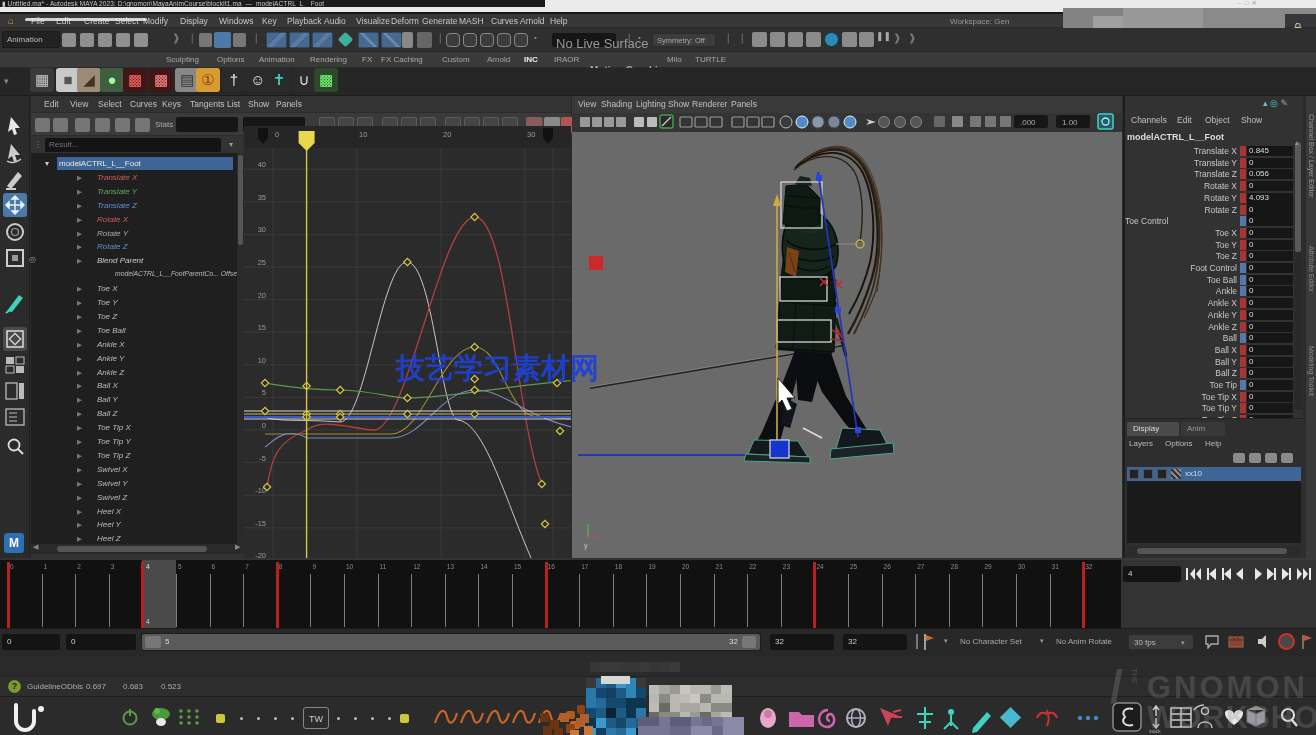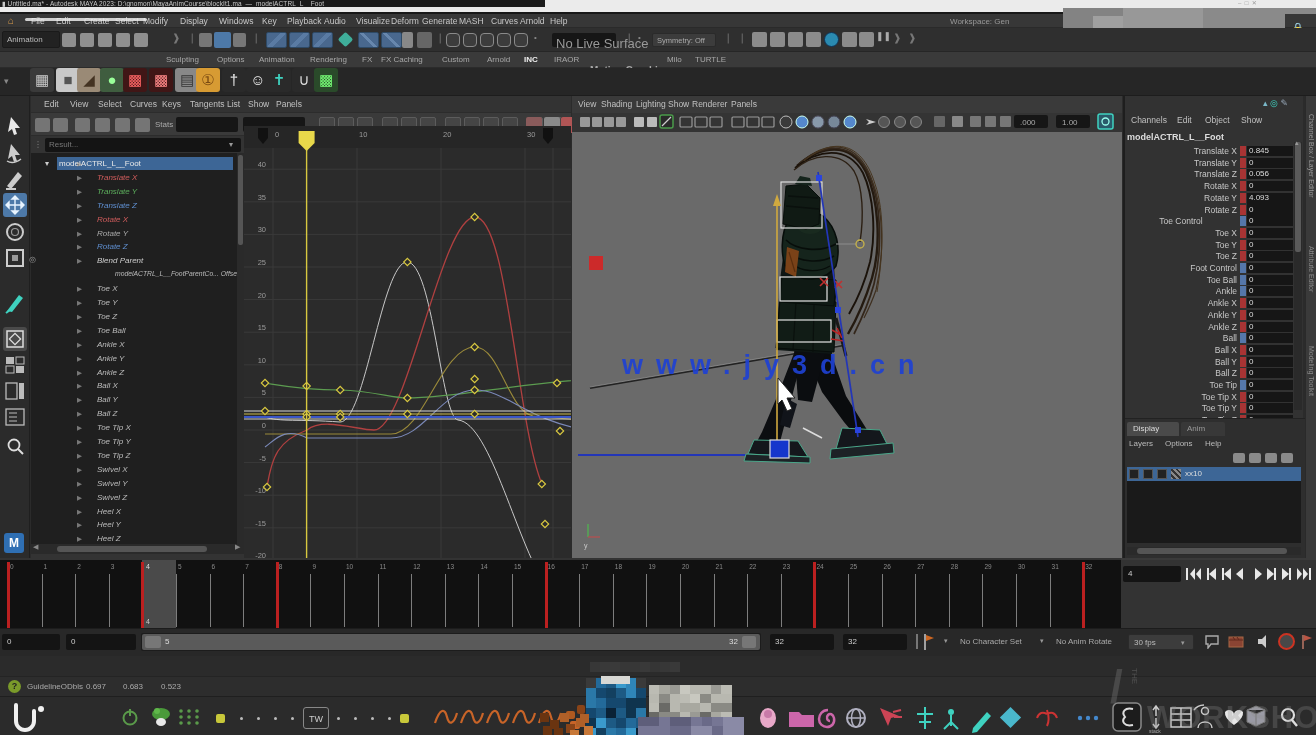--- a/index.html
+++ b/index.html
@@ -222,21 +222,21 @@
 <div class="a" style="left:578px;top:4px;width:16px;height:16px;background:#454545;border:1px solid #5c5c5c;border-radius:2px"></div>
 <div class="a" style="left:597px;top:4px;width:16px;height:16px;background:#454545;border:1px solid #5c5c5c;border-radius:2px"></div>
 <div class="a" style="left:622px;top:4px;width:16px;height:16px;background:#454545;border:1px solid #5c5c5c;border-radius:2px"></div>
 <div class="a" style="left:641px;top:4px;width:16px;height:16px;background:#454545;border:1px solid #5c5c5c;border-radius:2px"></div>
 <div class="a" style="left:495px;top:4px;width:16px;height:16px;background:#8a5b5b;border-radius:2px"></div>
 <div class="a" style="left:513px;top:4px;width:16px;height:16px;background:#8a8a8a;border-radius:2px"></div>
 <div class="a" style="left:530px;top:4px;width:16px;height:16px;background:#b05555;border-radius:2px"></div>
 </div>
 <div class="a" style="left:0;top:41px;width:213px;height:16px;background:#333">
         <div class="txt" style="left:3px;top:3px;font-size:8px;color:#888">⋮⋮</div>
-        <div class="a" style="left:14px;top:1px;width:196px;height:14px;background:#141414;border-radius:2px">
+        <div class="a" style="left:14px;top:1px;width:176px;height:14px;background:#141414;border-radius:2px">
           <div class="txt" style="left:4px;top:2px;font-size:8px;color:#777">Result...</div>
           <div class="txt" style="left:184px;top:2px;font-size:8px;color:#999">▾</div>
         </div>
       </div>
 <div class="a" style="left:0;top:57px;width:206px;height:391px;background:#1f1f1f">
 <div class="a" style="left:26px;top:4px;width:176px;height:13px;background:#3d6696"></div>
 <div class="txt" style="left:14px;top:6px;font-size:8px;color:#ccc">▾</div>
 <div class="txt" style="left:46px;top:7px;font-size:6.5px;color:#777">▶</div>
 <div class="txt" style="left:28px;top:6px;font-size:8px;font-style:normal;color:#e8e8e8">modelACTRL_L__Foot</div>
 <div class="txt" style="left:46px;top:20.9px;font-size:6.5px;color:#777">▶</div>
@@ -504,21 +504,21 @@
 <div class="txt" style="left:0;top:96.80000000000001px;width:112px;text-align:right;font-size:8.5px;color:#c8c8c8">Rotate Y</div>
 <div class="a" style="left:115px;top:96.80000000000001px;width:6px;height:10px;background:#a83434"></div>
 <div class="a" style="left:122px;top:96.80000000000001px;width:46px;height:26px;background:#161616">
         <div class="txt" style="left:2px;top:0px;font-size:8px;color:#ddd">4.093</div>
       </div>
 <div class="txt" style="left:0;top:108.50000000000001px;width:112px;text-align:right;font-size:8.5px;color:#c8c8c8">Rotate Z</div>
 <div class="a" style="left:115px;top:108.50000000000001px;width:6px;height:10px;background:#a83434"></div>
 <div class="a" style="left:122px;top:108.50000000000001px;width:46px;height:10px;background:#161616">
         <div class="txt" style="left:2px;top:0px;font-size:8px;color:#ddd">0</div>
       </div>
-<div class="txt" style="left:0;top:120.20000000000002px;width:112px;text-align:center;font-size:8.5px;color:#c8c8c8">Toe Control</div>
+<div class="txt" style="left:0;top:120.20000000000002px;width:112px;text-align:left;font-size:8.5px;color:#c8c8c8">Toe Control</div>
 <div class="a" style="left:115px;top:120.20000000000002px;width:6px;height:10px;background:#5577aa"></div>
 <div class="a" style="left:122px;top:120.20000000000002px;width:46px;height:10px;background:#161616">
         <div class="txt" style="left:2px;top:0px;font-size:8px;color:#ddd">0</div>
       </div>
 <div class="txt" style="left:0;top:131.9px;width:112px;text-align:right;font-size:8.5px;color:#c8c8c8">Toe X</div>
 <div class="a" style="left:115px;top:131.9px;width:6px;height:10px;background:#a83434"></div>
 <div class="a" style="left:122px;top:131.9px;width:46px;height:10px;background:#161616">
         <div class="txt" style="left:2px;top:0px;font-size:8px;color:#ddd">0</div>
       </div>
 <div class="txt" style="left:0;top:143.6px;width:112px;text-align:right;font-size:8.5px;color:#c8c8c8">Toe Y</div>
@@ -872,22 +872,23 @@
         <line x1="426" y1="6" x2="426" y2="25" stroke="#ccc" stroke-width="1.5"></line>
 <circle cx="450" cy="9" r="3.5" fill="none" stroke="#ccc" stroke-width="1.5"></circle>
         <path d="M443,26 c0,-8 14,-8 14,0 M439,8 a12,10 0 0 1 10,-5" stroke="#ccc" stroke-width="1.5" fill="none"></path>
 <path d="M470,10 a5,5 0 0 1 9,3 a5,5 0 0 1 9,-3 q1,6 -9,13 q-10,-7 -9,-13 z" fill="#e8e8e8"></path>
 <path d="M492,8 l9,-4 9,4 v12 l-9,4 -9,-4 z M492,8 l9,4 9,-4 M501,12 v12" fill="#9a9aa4" stroke="#777" stroke-width="1"></path>
 <circle cx="533" cy="13" r="6" fill="none" stroke="#ddd" stroke-width="2.2"></circle>
         <line x1="537" y1="18" x2="542" y2="24" stroke="#ddd" stroke-width="2.5"></line>
 </svg>
 </div>
 <div class="a" style="left:25px;top:18px;width:122px;height:2.5px;background:rgba(235,235,235,.85);border-radius:2px"></div>
-<div class="txt" style="left:622px;top:350px;font-size:27px;color:rgba(30,65,210,.92);font-weight:bold;letter-spacing:13px">www.jy3d.cn</div>
+<div class="txt" style="left:396px;top:349px;font-size:29px;color:rgba(30,65,210,.92);font-weight:bold;letter-spacing:0px">技艺学习素材网</div>
 <div class="txt" style="left:1110px;top:660px;font-size:46px;color:rgba(140,140,140,.30);font-weight:bold">/</div>
+<div class="txt" style="left:1147px;top:670px;font-size:31px;color:rgba(140,140,140,.28);font-weight:bold;letter-spacing:3px">GNOMON</div>
 <div class="txt" style="left:1147px;top:700px;font-size:31px;color:rgba(140,140,140,.28);font-weight:bold;letter-spacing:1px">WORKSHOP</div>
 <div class="txt" style="left:1130px;top:668px;font-size:8px;color:rgba(150,150,150,.35);writing-mode:vertical-rl">THE</div>
 <div class="a" style="left:540px;top:658px;width:210px;height:77px">
 <div class="a" style="left:50px;top:4px;width:10px;height:10px;background:rgba(120,120,120,0.17)"></div>
 <div class="a" style="left:60px;top:4px;width:10px;height:10px;background:rgba(120,120,120,0.18)"></div>
 <div class="a" style="left:70px;top:4px;width:10px;height:10px;background:rgba(120,120,120,0.21)"></div>
 <div class="a" style="left:80px;top:4px;width:10px;height:10px;background:rgba(120,120,120,0.17)"></div>
 <div class="a" style="left:90px;top:4px;width:10px;height:10px;background:rgba(120,120,120,0.17)"></div>
 <div class="a" style="left:100px;top:4px;width:10px;height:10px;background:rgba(120,120,120,0.18)"></div>
 <div class="a" style="left:110px;top:4px;width:10px;height:10px;background:rgba(120,120,120,0.14)"></div>

